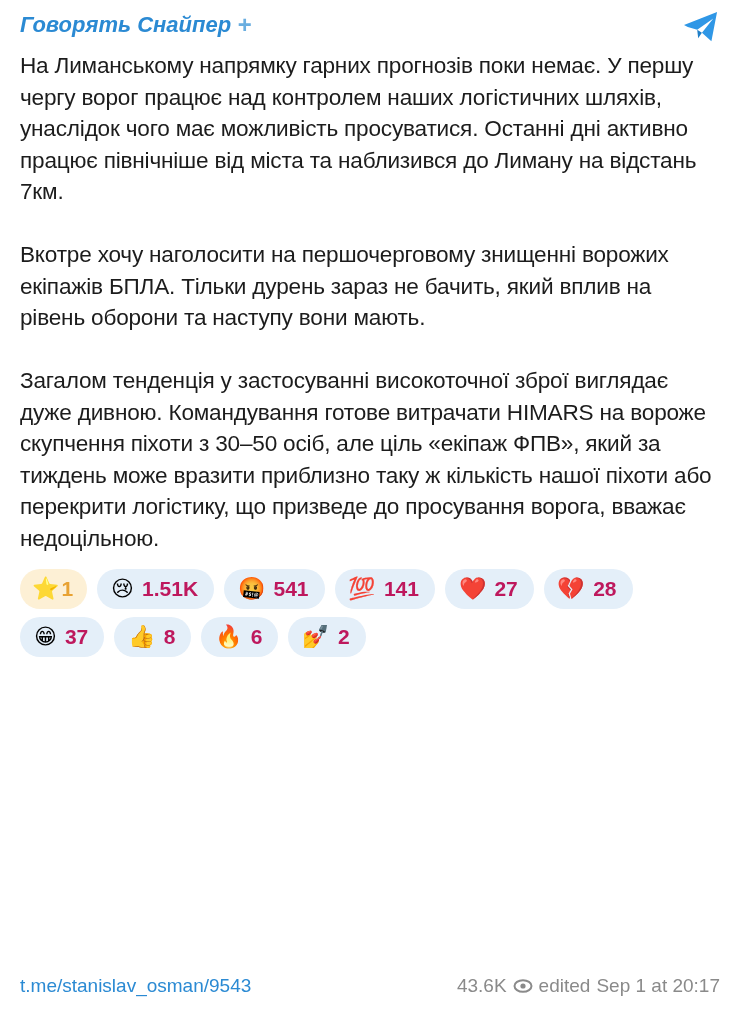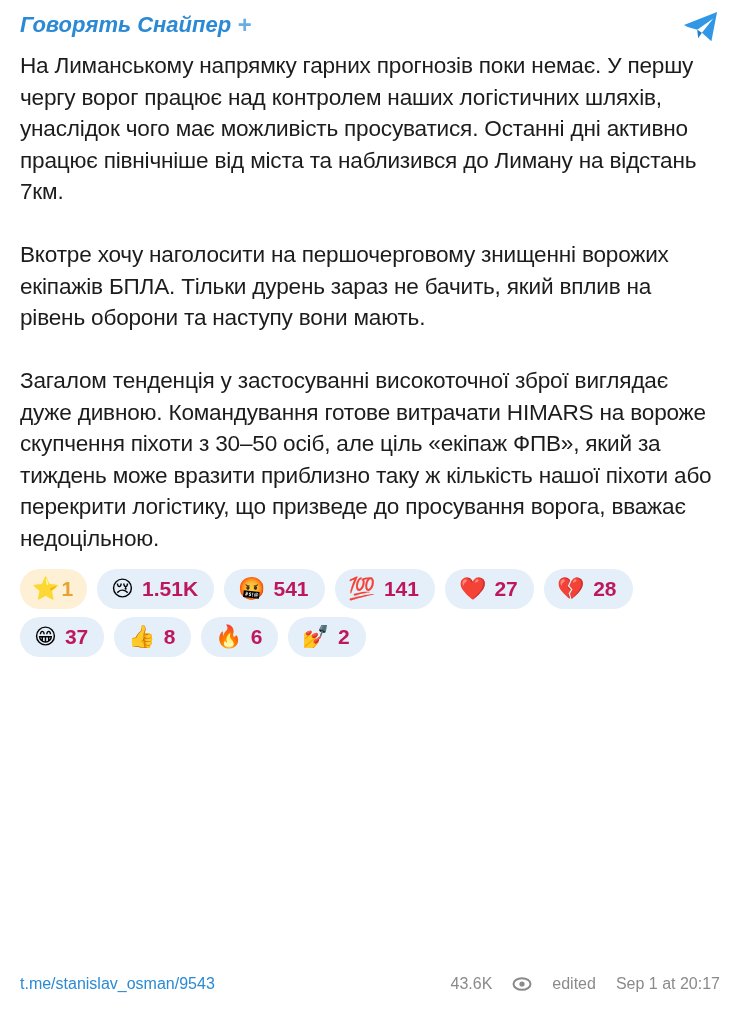--- a/index.html
+++ b/index.html
@@ -11,23 +11,23 @@
   .tg-logo { position: absolute; right: 20px; top: 10px; width: 38px; height: 34px; }
   .body { margin-top: 8px; color: #1c1c1c; font-size: 22.6px; line-height: 31.5px; letter-spacing: -0.2px; }
   .body p { margin: 0 0 31.5px 0; white-space: pre-line; }
   .body p:last-child { margin-bottom: 0; }
   .reactions { margin-top: 15px; display: flex; flex-wrap: wrap; gap: 8px 10px; width: 700px; }
   .reaction { display: inline-flex; align-items: center; gap: 8px; height: 40px; border-radius: 20px; background: #e4eff9; padding: 0 16px 0 14px; box-sizing: border-box; cursor: pointer; }
   .reaction.paid { background: #fdf0d5; padding: 0 14px 0 12px; gap: 2px; }
   .reaction .emoji { font-size: 22px; line-height: 1; }
   .reaction .count { color: #be185d; font-size: 21px; font-weight: bold; }
   .reaction.paid .count { color: #e8a232; }
-  .footer { position: absolute; left: 20px; right: 20px; top: 975px; display: flex; justify-content: space-between; align-items: center; font-size: 16px; }
+  .footer { position: absolute; left: 20px; right: 20px; top: 975px; display: flex; justify-content: space-between; align-items: center; font-size: 19px; }
   .link { color: #2b8ad3; text-decoration: none; cursor: pointer; }
-  .meta { color: #8a8a8a; display: flex; align-items: center; gap: 20px; }
+  .meta { color: #8a8a8a; display: flex; align-items: center; gap: 6px; }
   .eye { display: inline-block; width: 20px; height: 14px; vertical-align: middle; }
 </style>
 </head>
 <body>
 
 <div class="post">
   <div class="header">
     <div class="channel">
       <span>Говорять Снайпер</span>
       <span class="plus">+</span>

